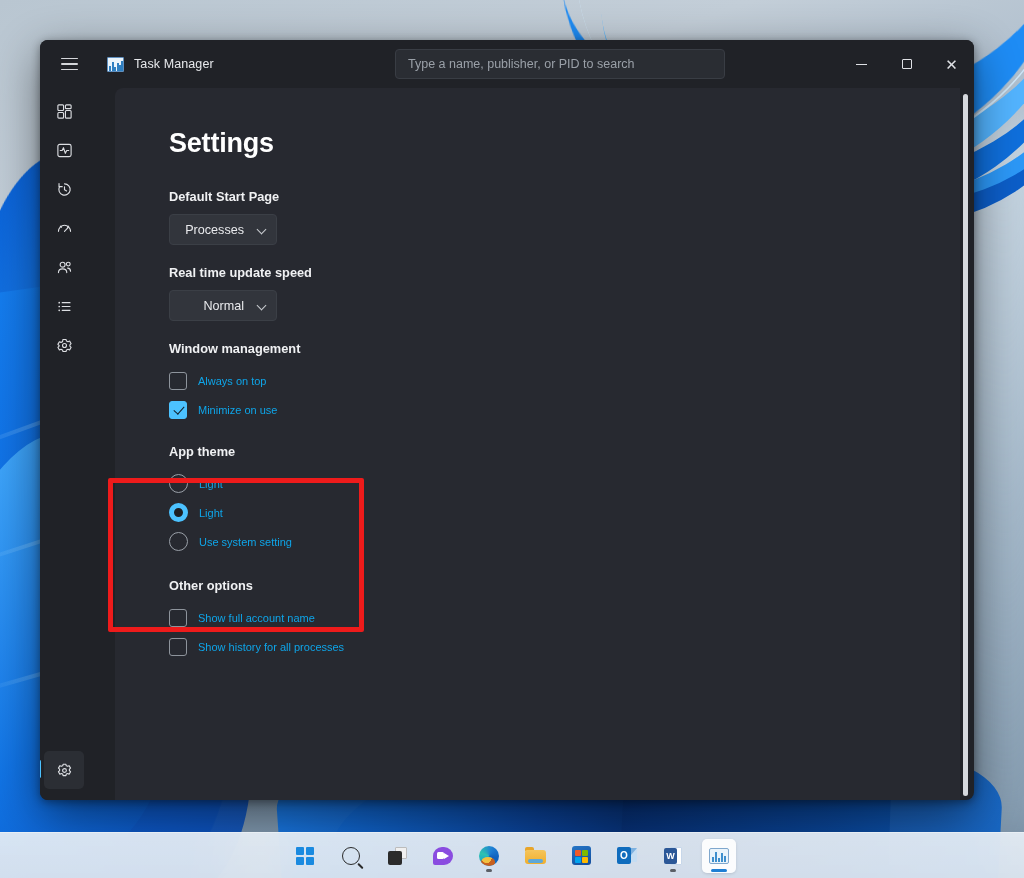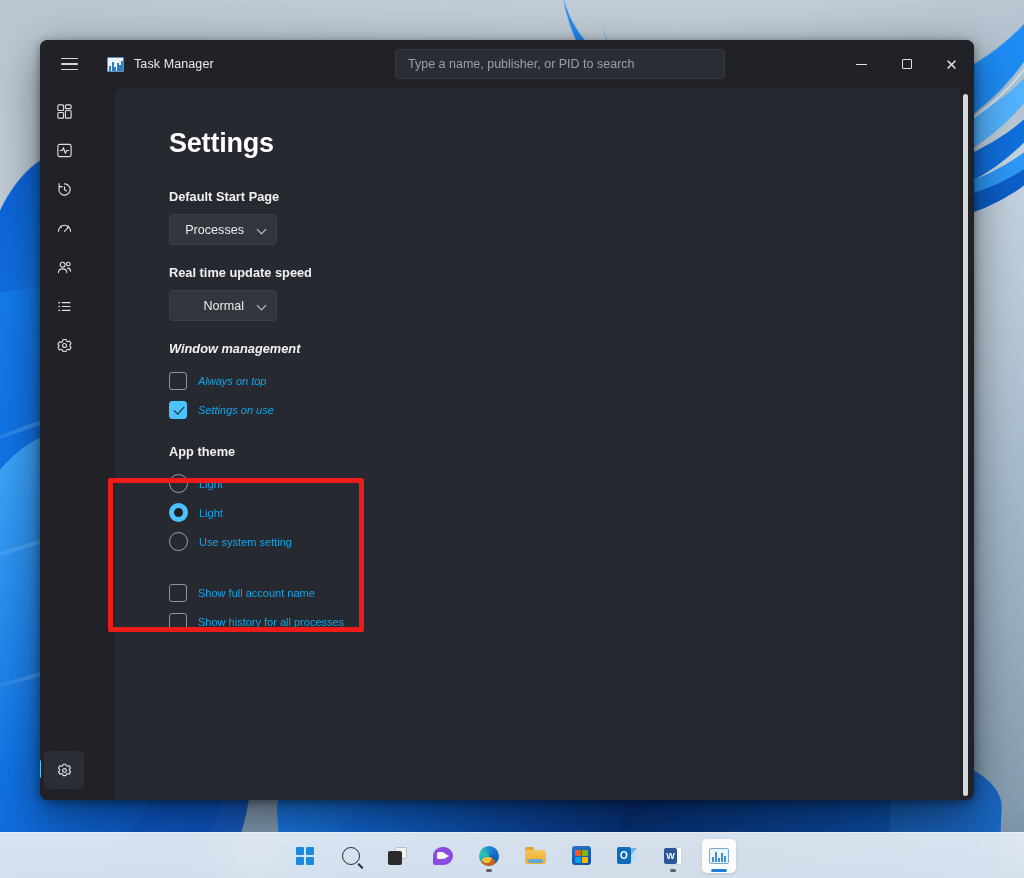--- a/index.html
+++ b/index.html
@@ -565,30 +565,30 @@
           </div>
 
           <div class="group">
             <div class="group-label">Real time update speed</div>
             <div class="dropdown">
               <span>Normal</span>
               <span class="chev"></span>
             </div>
           </div>
 
-          <div class="group" style="font-style:italic;">
+          <div class="group" style="">
             <div class="group-label">Window management</div>
 
             <div class="option-row">
               <span class="cbx"></span>
               <span class="option-label">Always on top</span>
             </div>
             <div class="option-row">
               <span class="cbx checked"></span>
-              <span class="option-label">Settings on use</span>
+              <span class="option-label">Minimize on use</span>
             </div>
           </div>
 
           <div class="group" style="margin-bottom:22px;">
             <div class="group-label">App theme</div>
 
             <div class="option-row">
               <span class="rdo"></span>
               <span class="option-label">Light</span>
             </div>
@@ -596,20 +596,21 @@
               <span class="rdo checked"></span>
               <span class="option-label">Light</span>
             </div>
             <div class="option-row">
               <span class="rdo"></span>
               <span class="option-label">Use system setting</span>
             </div>
           </div>
 
           <div class="group">
+            <div class="group-label">Other options</div>
 
             <div class="option-row">
               <span class="cbx"></span>
               <span class="option-label">Show full account name</span>
             </div>
             <div class="option-row">
               <span class="cbx"></span>
               <span class="option-label">Show history for all processes</span>
             </div>
           </div>

